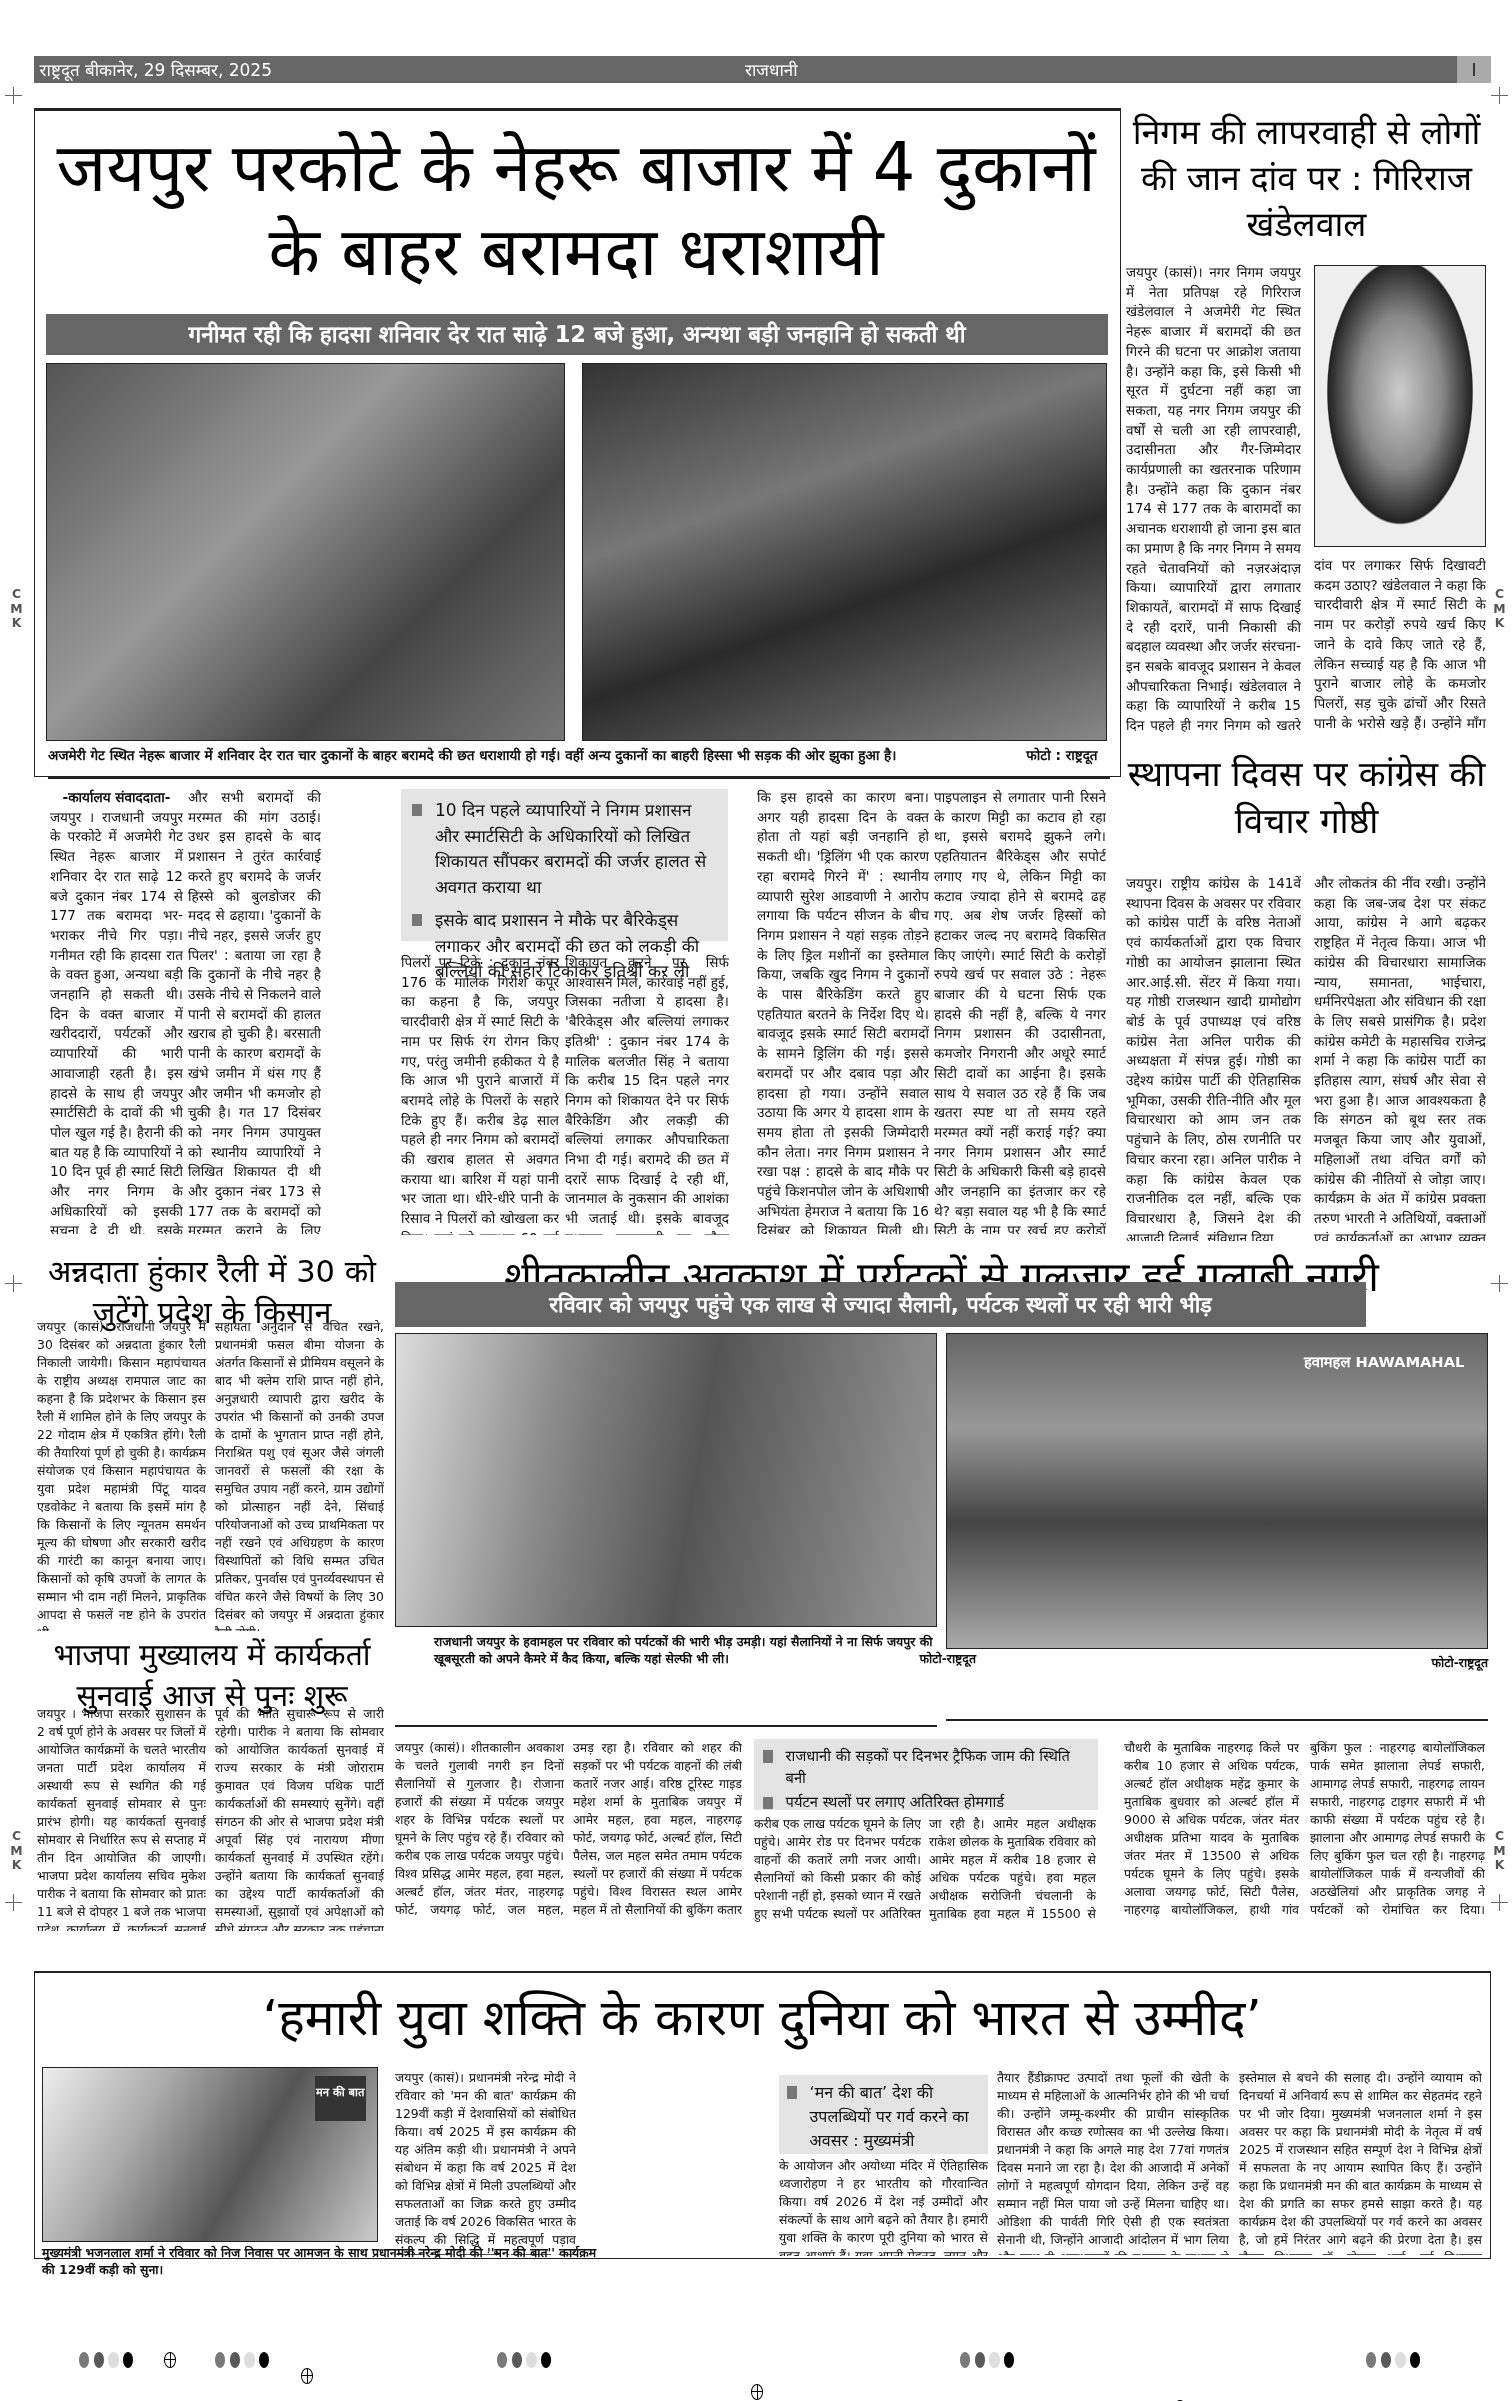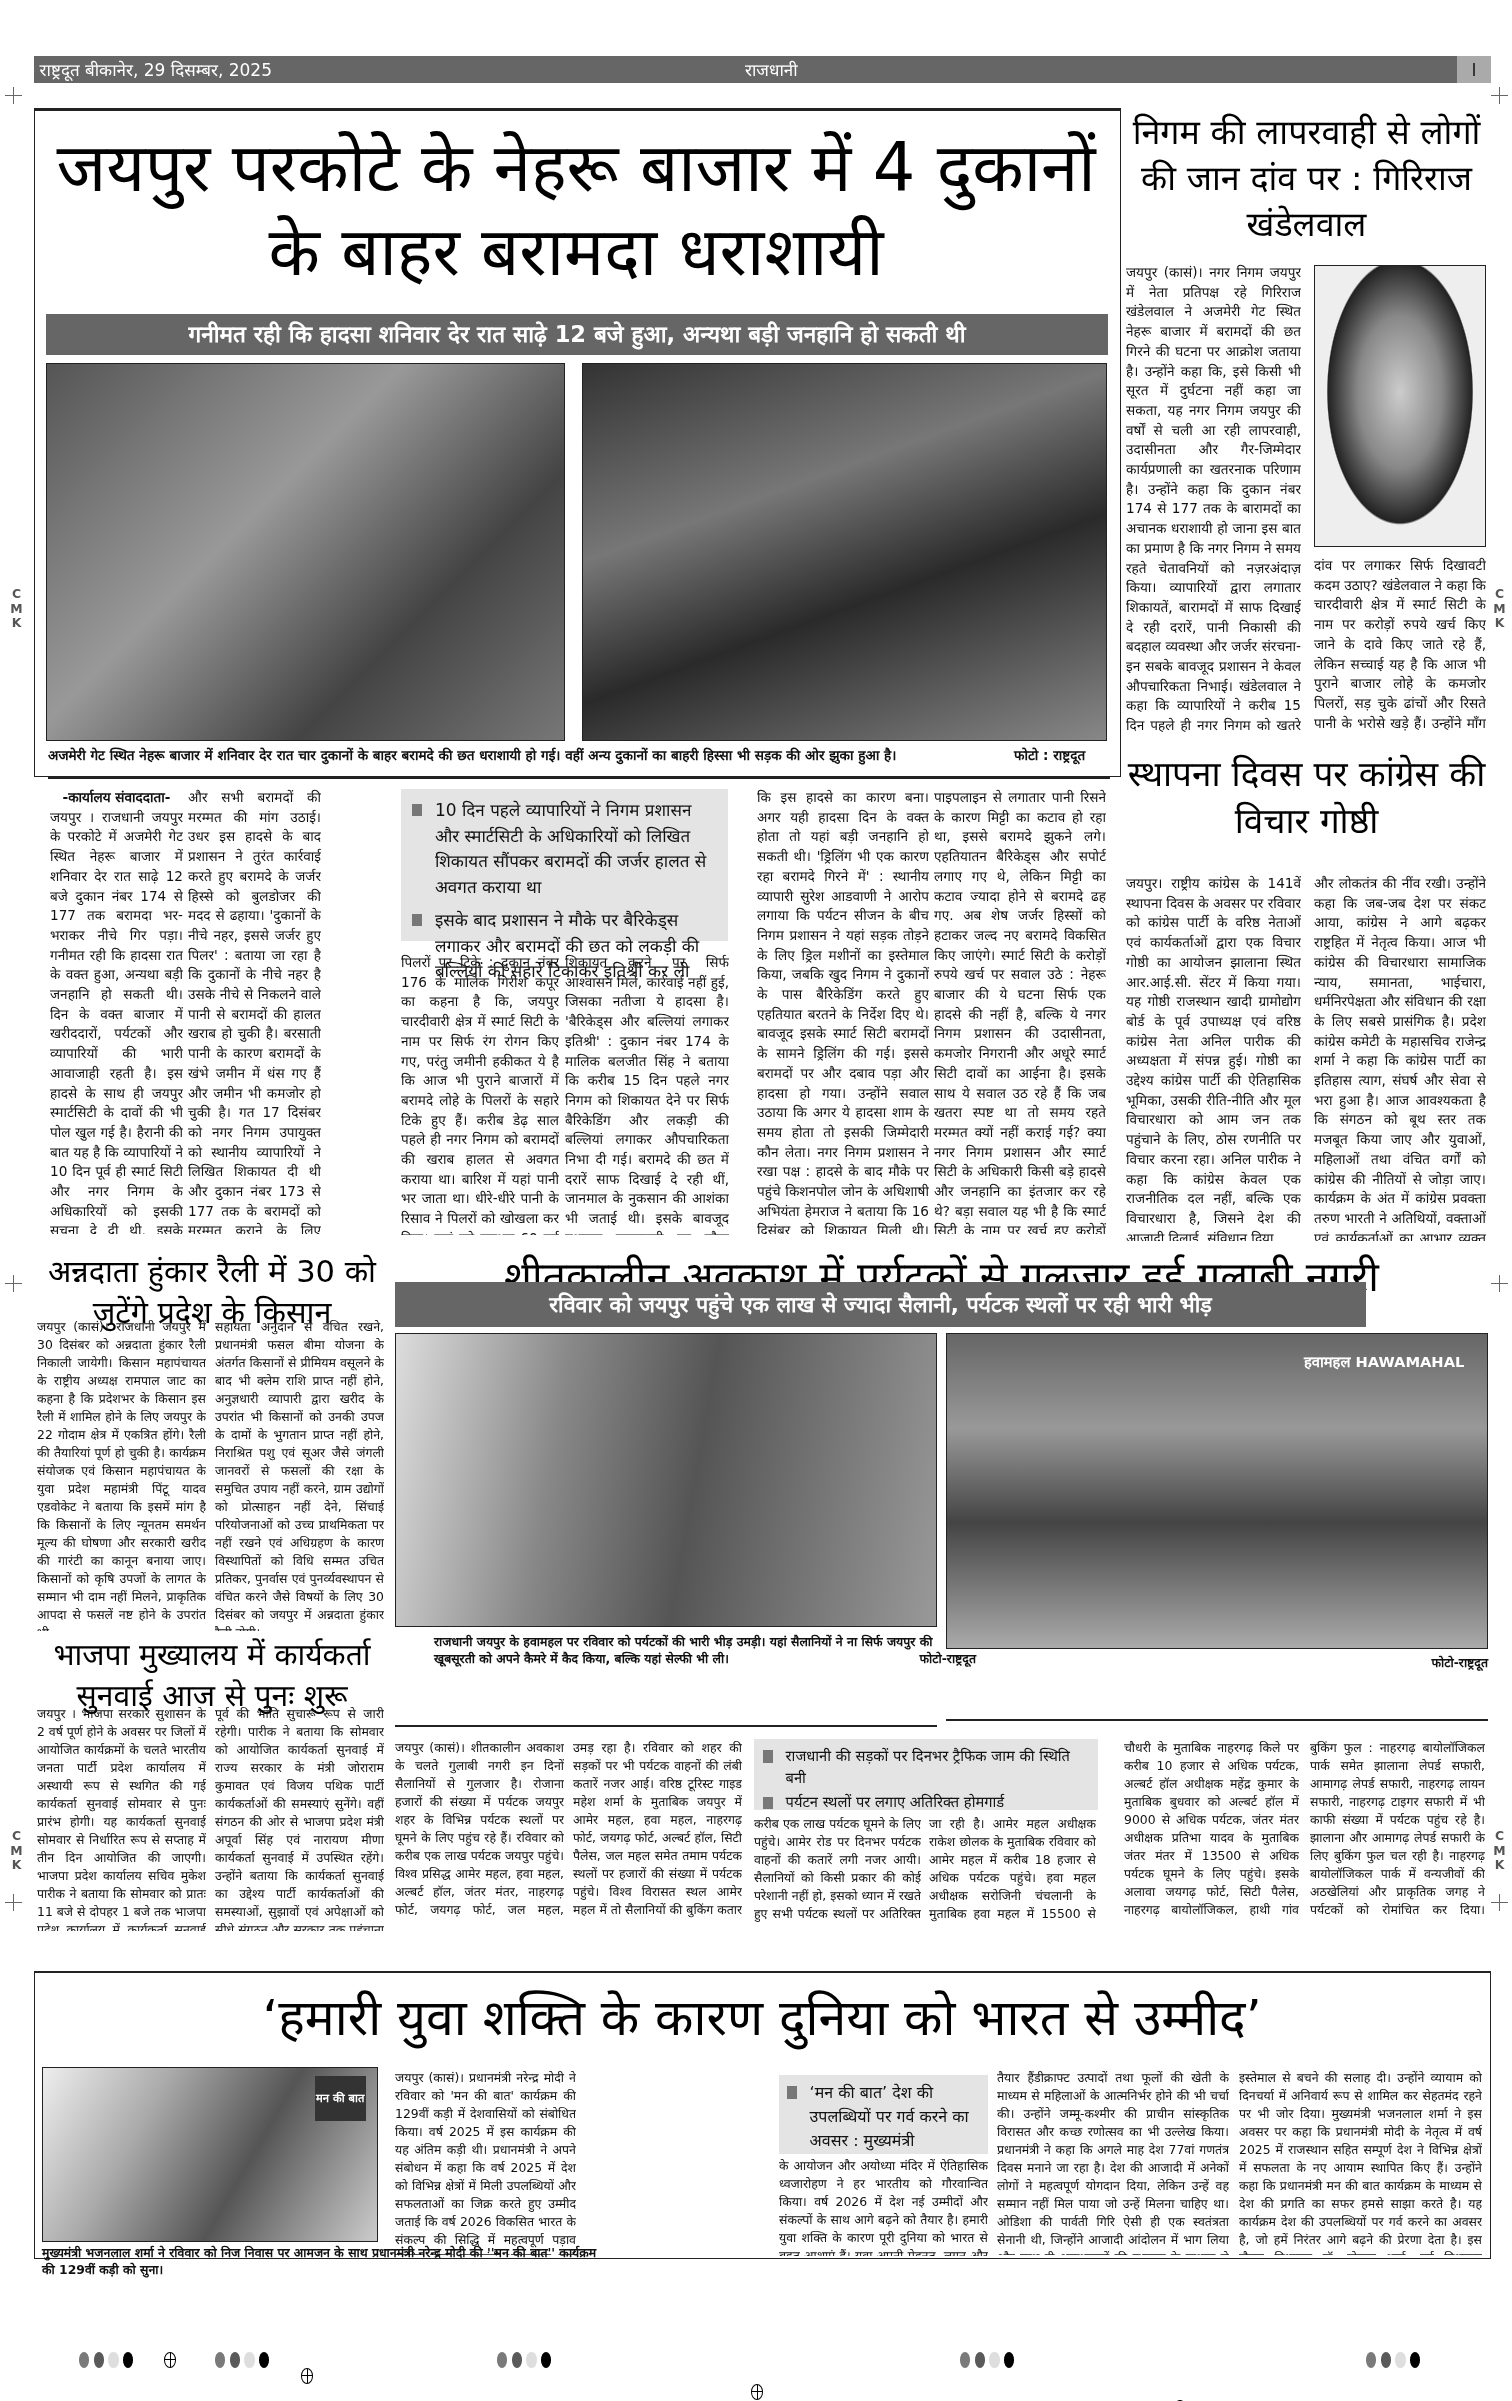--- a/index.html
+++ b/index.html
@@ -71,21 +71,21 @@
   <span class="section">राजधानी</span>
   <span class="pageno">I</span>
 </div>
 
 <div class="abs box" style="left:34px;top:108px;width:1087px;height:669px;"></div>
 <div class="abs headline" style="left:45px;top:127px;width:1062px;font-size:67px;line-height:1.25;">जयपुर परकोटे के नेहरू बाजार में 4 दुकानों के बाहर बरामदा धराशायी</div>
 <div class="abs graybar" style="left:46px;top:314px;width:1062px;height:41px;font-size:22.6px;line-height:41px;">गनीमत रही कि हादसा शनिवार देर रात साढ़े 12 बजे हुआ, अन्यथा बड़ी जनहानि हो सकती थी</div>
 <div class="abs photo" style="left:46px;top:363px;width:519px;height:378px;"></div>
 <div class="abs photo p2" style="left:582px;top:363px;width:525px;height:378px;"></div>
 <div class="abs caption" style="left:48px;top:746px;width:932px;font-size:13.6px;">अजमेरी गेट स्थित नेहरू बाजार में शनिवार देर रात चार दुकानों के बाहर बरामदे की छत धराशायी हो गई। वहीं अन्य दुकानों का बाहरी हिस्सा भी सड़क की ओर झुका हुआ है।</div>
-<div class="abs caption" style="left:1014px;top:746px;width:96px;font-size:13.6px;text-align:left;">फोटो : राष्ट्रदूत</div>
+<div class="abs caption" style="left:1014px;top:746px;width:96px;font-size:13.6px;text-align:center;">फोटो : राष्ट्रदूत</div>
 <div class="abs rule" style="left:48px;top:776px;width:1062px;"></div>
 
 <div class="abs col" style="left:50px;top:788px;width:133px;height:446px;">
   <p style="text-align:center;font-weight:bold;">-कार्यालय संवाददाता-</p>
   <p>जयपुर । राजधानी जयपुर के परकोटे में अजमेरी गेट स्थित नेहरू बाजार में शनिवार देर रात साढ़े 12 बजे दुकान नंबर 174 से 177 तक बरामदा भर-भराकर नीचे गिर पड़ा। गनीमत रही कि हादसा रात के वक्त हुआ, अन्यथा बड़ी जनहानि हो सकती थी। दिन के वक्त बाजार में खरीददारों, पर्यटकों और व्यापारियों की भारी आवाजाही रहती है। इस हादसे के साथ ही जयपुर स्मार्टसिटी के दावों की भी पोल खुल गई है। हैरानी की बात यह है कि व्यापारियों ने 10 दिन पूर्व ही स्मार्ट सिटी और नगर निगम के अधिकारियों को इसकी सूचना दे दी थी, इसके बावजूद प्रशासन हादसे का इंतजार करता रहा। इस हादसे के मालूम रविवार सुबह चला, जब व्यापारी दुकान खोलने पहुंचे। इसके बाद प्रशासन को सूचना दी गई, व्यापारियों ने इसके प्रतिष्ठान बंद रखकर विरोध जताया</p>
 </div>
 <div class="abs col" style="left:188px;top:788px;width:133px;height:446px;">
   <p>और सभी बरामदों की मरम्मत की मांग उठाई। उधर इस हादसे के बाद प्रशासन ने तुरंत कार्रवाई करते हुए बरामदे के जर्जर हिस्से को बुलडोजर की मदद से ढहाया। 'दुकानों के नीचे नहर, इससे जर्जर हुए पिलर' : बताया जा रहा है कि दुकानों के नीचे नहर है उसके नीचे से निकलने वाले पानी से बरामदों की हालत खराब हो चुकी है। बरसाती पानी के कारण बरामदों के खंभे जमीन में धंस गए हैं और जमीन भी कमजोर हो चुकी है। गत 17 दिसंबर को नगर निगम उपायुक्त को स्थानीय व्यापारियों ने लिखित शिकायत दी थी और दुकान नंबर 173 से 177 तक के बरामदों को मरम्मत कराने के लिए आग्रह किया था। व्यापारियों ने साफ चेताया था कि, पिलर जमीन में धसने से दुकानों की छतों में भी दरारें आ गई हैं। जिसके चलते दुकान की छत भी नीचे गिरने का खतरा बना हुआ है। अधिकांश बरामदे लोहे के</p>
 </div>
 <div class="abs highlight" style="left:401px;top:789px;width:327px;height:152px;">
@@ -185,21 +185,21 @@
 <div class="abs col" style="left:1124px;top:1739px;width:175px;height:181px;font-size:12.4px;">
   <p>चौधरी के मुताबिक नाहरगढ़ किले पर करीब 10 हजार से अधिक पर्यटक, अल्बर्ट हॉल अधीक्षक महेंद्र कुमार के मुताबिक बुधवार को अल्बर्ट हॉल में 9000 से अधिक पर्यटक, जंतर मंतर अधीक्षक प्रतिभा यादव के मुताबिक जंतर मंतर में 13500 से अधिक पर्यटक घूमने के लिए पहुंचे। इसके अलावा जयगढ़ फोर्ट, सिटी पैलेस, नाहरगढ़ बायोलॉजिकल, हाथी गांव पार्क समेत विभिन्न पर्यटक स्थलों पर भी हजारों की संख्या में सैलानी पहुंचे। लॉयन व लेपर्ड सफारी की</p>
 </div>
 <div class="abs col" style="left:1310px;top:1739px;width:175px;height:181px;font-size:12.4px;">
   <p>बुकिंग फुल : नाहरगढ़ बायोलॉजिकल पार्क समेत झालाना लेपर्ड सफारी, आमागढ़ लेपर्ड सफारी, नाहरगढ़ लायन सफारी, नाहरगढ़ टाइगर सफारी में भी काफी संख्या में पर्यटक पहुंच रहे है। झालाना और आमागढ़ लेपर्ड सफारी के लिए बुकिंग फुल चल रही है। नाहरगढ़ बायोलॉजिकल पार्क में वन्यजीवों की अठखेलियां और प्राकृतिक जगह ने पर्यटकों को रोमांचित कर दिया। पर्यटकों ने यहां वन्यजीवों की अठखेलियो को अपने कैमरों में कैद किया।</p>
 </div>
 
 <div class="abs box" style="left:34px;top:1971px;width:1457px;height:288px;border-top-width:2.3px;"></div>
 <div class="abs headline" style="left:45px;top:1988px;width:1434px;font-size:50px;">‘हमारी युवा शक्ति के कारण दुनिया को भारत से उम्मीद’</div>
 <div class="abs photo p5" style="left:42px;top:2067px;width:336px;height:175px;">
-  <div style="position:absolute;right:11.3px;top:8px;width:51px;height:45px;background:#333;color:#fff;font-size:11.3px;font-weight:bold;text-align:center;line-height:1.2;padding-top:16px;box-sizing:border-box;">मन की बात</div>
+  <div style="position:absolute;right:11.3px;top:8px;width:51px;height:45px;background:#333;color:#fff;font-size:11.3px;font-weight:bold;text-align:center;line-height:1.2;padding-top:10px;box-sizing:border-box;">मन की बात</div>
 </div>
 <div class="abs col" style="left:395px;top:2069px;width:181px;height:186px;font-size:12.4px;">
   <p>जयपुर (कासं)। प्रधानमंत्री नरेन्द्र मोदी ने रविवार को 'मन की बात' कार्यक्रम की 129वीं कड़ी में देशवासियों को संबोधित किया। वर्ष 2025 में इस कार्यक्रम की यह अंतिम कड़ी थी। प्रधानमंत्री ने अपने संबोधन में कहा कि वर्ष 2025 में देश को विभिन्न क्षेत्रों में मिली उपलब्धियों और सफलताओं का जिक्र करते हुए उम्मीद जताई कि वर्ष 2026 विकसित भारत के संकल्प की सिद्धि में महत्वपूर्ण पड़ाव साबित होगा। मुख्यमंत्री भजनलाल शर्मा ने मुख्यमंत्री निवास पर आमजन के साथ मन की बात कार्यक्रम को सुना। प्रधानमंत्री ने अपने संबोधन में कहा कि देश ने वर्ष 2025 में अंतरिक्ष, विज्ञान, तकनीक, खेल, पर्यावरण सहित विभिन्न क्षेत्रों में महत्वपूर्ण उपलब्धियां हासिल की। उन्होंने कहा कि प्रयागराज में महाकुंभ</p>
 </div>
 <div class="abs highlight" style="left:779px;top:2075px;width:209px;height:79px;font-size:16px;padding:5.6px 8px;">
   <div class="item">
       <span class="bullet"></span>
       <span>‘मन की बात’ देश की उपलब्धियों पर गर्व करने का अवसर : मुख्यमंत्री</span>
     </div>
 </div>

